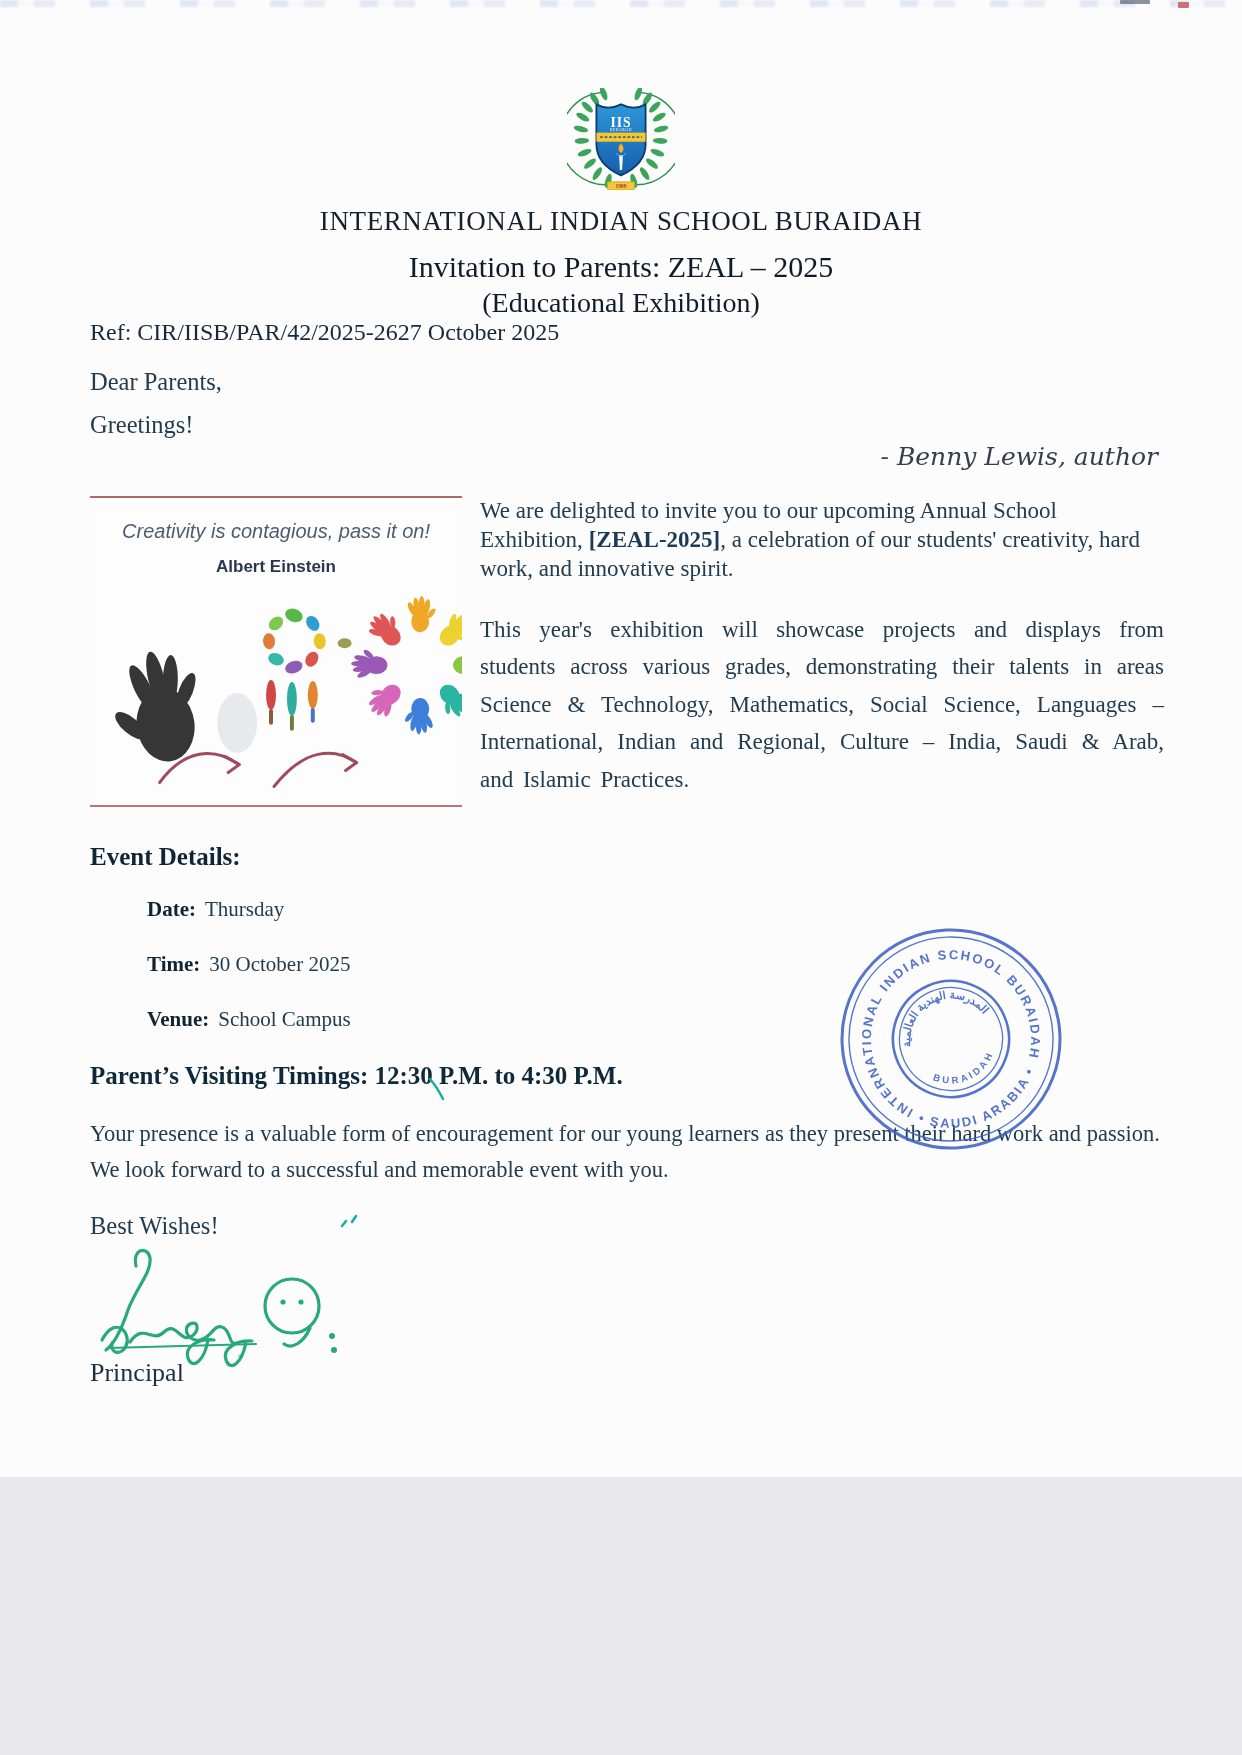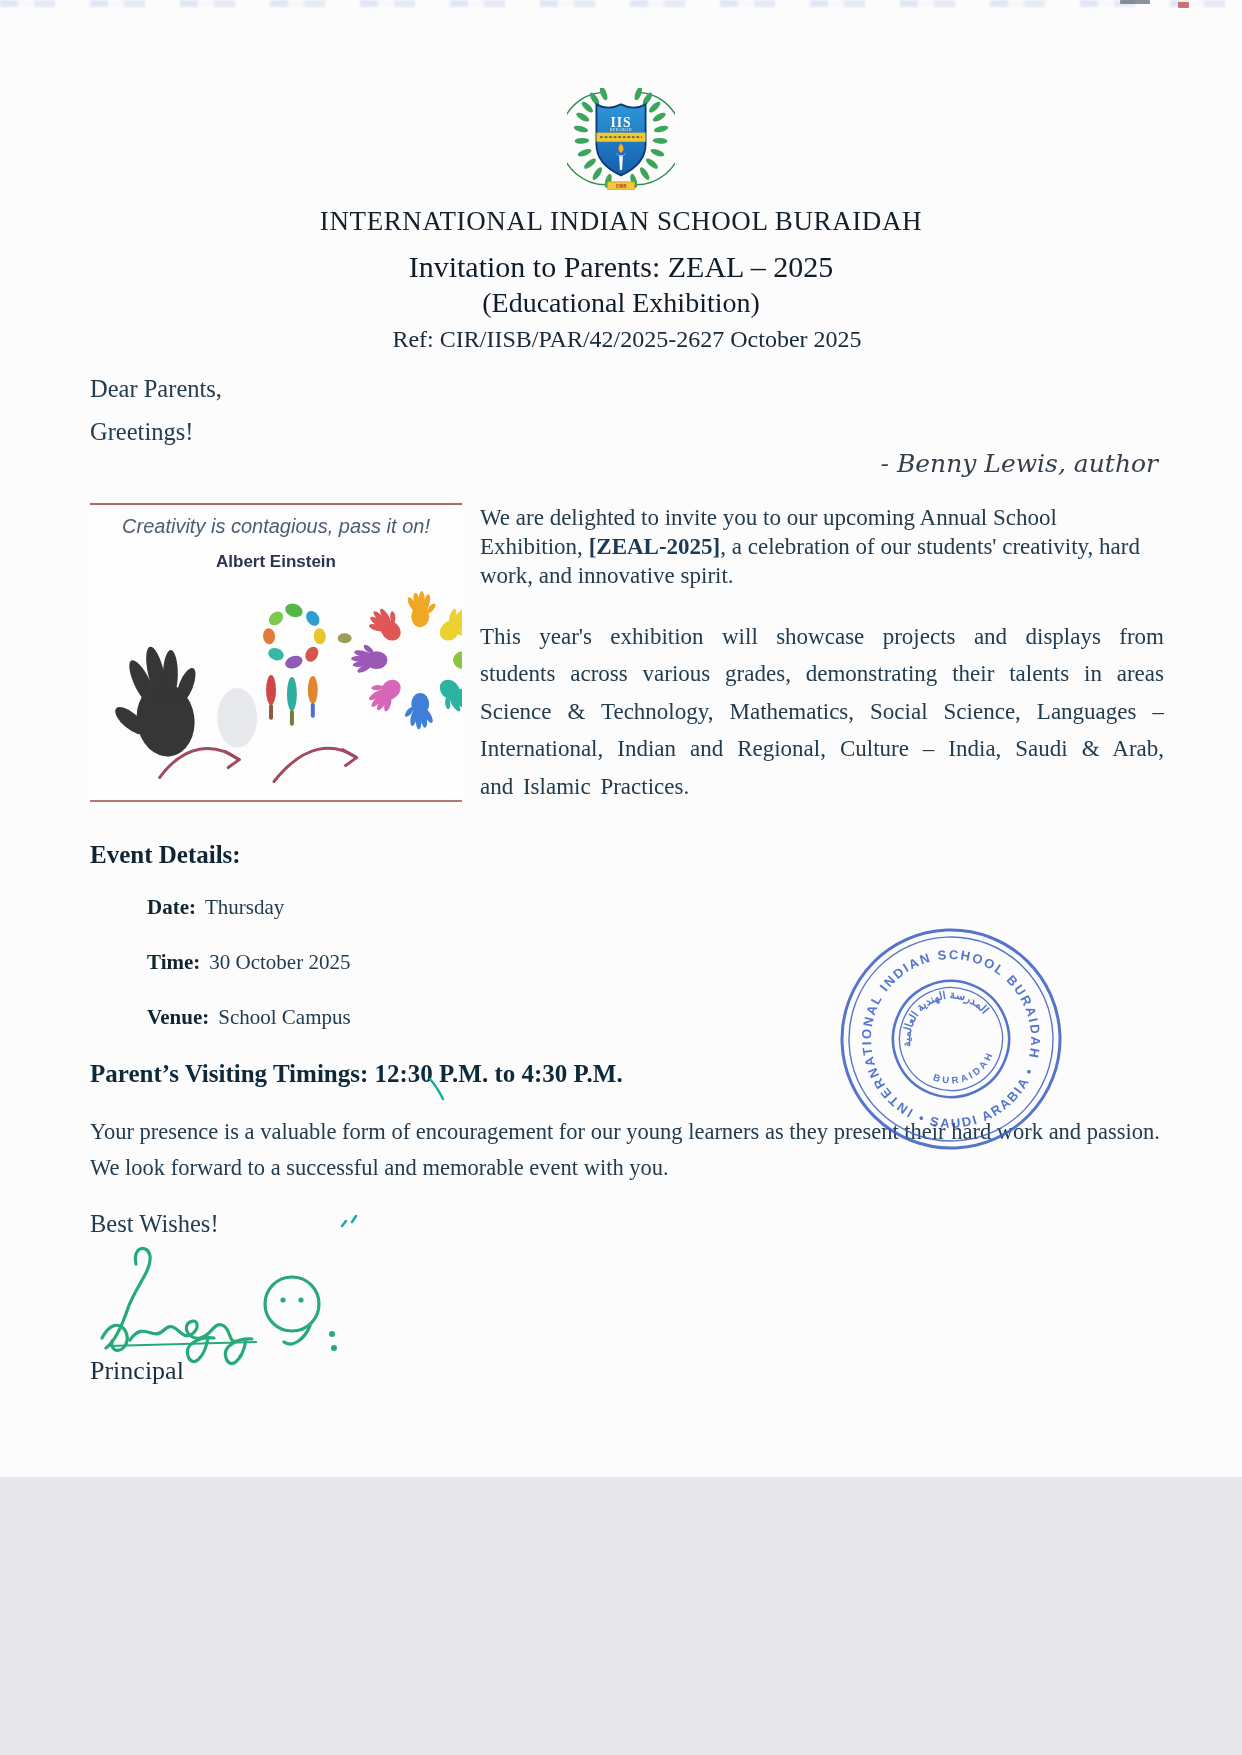--- a/index.html
+++ b/index.html
@@ -19,33 +19,33 @@
   .teal-mark{position:absolute;stroke:#12b09b;stroke-width:2.5;fill:none;stroke-linecap:round;}
 
   
   .header{padding-top:88px;text-align:center;}
   .logo{display:block;margin:0 auto;height:102px;width:108px;}
   .school-name{margin:16px 0 0;font-size:27px;font-weight:400;letter-spacing:.6px;color:#14202c;}
   .invitation-title{margin:13px 0 0;font-size:30px;font-weight:400;color:#101c28;}
   .subtitle{margin:3px 0 0;font-size:28px;font-weight:400;color:#101c28;}
 
   .content{margin:0 78px 0 90px;}
-  .ref-row{display:flex;justify-content:center;margin-top:7px;font-size:24px;color:#17293a;}
+  .ref-row{display:flex;justify-content:flex-start;font-size:24px;color:#17293a;}
   .salutation{margin-top:22px;font-size:24.5px;}
   .greeting{margin-top:15px;font-size:24.5px;}
 
   .quote{margin-top:17px;font-family:"DejaVu Serif",serif;font-style:italic;
     font-size:26px;line-height:1.32;color:#3b4650;}
   .quote-attr{margin-top:3px;text-align:right;padding-right:6px;font-family:"DejaVu Serif",serif;
     font-style:italic;font-size:25px;color:#353f49;}
 
   
   .columns{display:flex;gap:18px;margin-top:25px;align-items:flex-start;}
   .creativity-card{width:372px;flex:0 0 372px;border-top:2px solid #a96a6a;border-bottom:2px solid #b37878;
-    padding:10px 0 4px;text-align:center;background:#fdfdfe;}
+    padding:22px 0 4px;text-align:center;background:#fdfdfe;}
   .creativity-caption{font-family:"Liberation Sans",sans-serif;font-style:italic;
     font-size:20px;color:#4d5d70;}
   .creativity-author{margin-top:14px;font-family:"Liberation Sans",sans-serif;font-weight:bold;
     font-size:17px;color:#2b3550;}
   .hands{display:block;margin-top:6px;width:372px;height:218px;}
 
   .paras{flex:1;font-size:23px;}
   .para1{margin:0;line-height:1.27;text-align:left;}
   .para1 b{color:#1c3a55;}
   .para2{margin:27px 0 0;line-height:1.63;text-align:justify;word-spacing:4px;}

